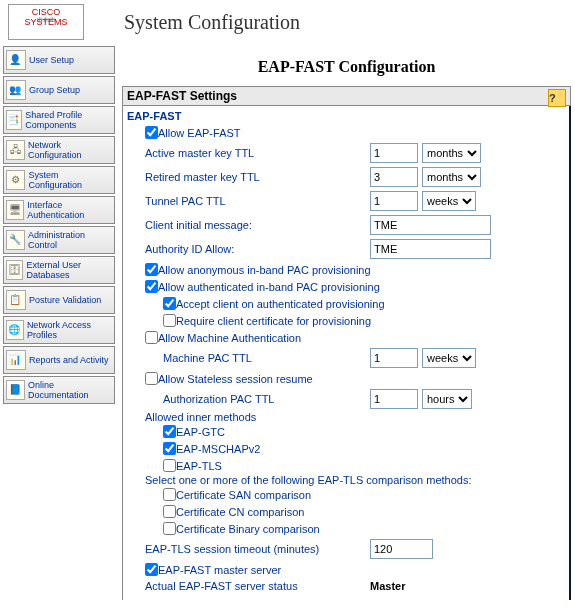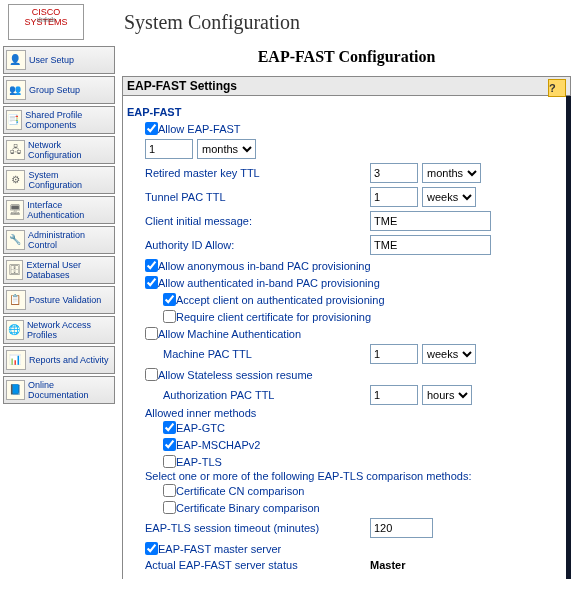--- a/index.html
+++ b/index.html
@@ -79,20 +79,21 @@
     border: 1px solid #aaa;
     background: #fffceb;
     text-align: center;
     font-size: 10px;
     line-height: 18px;
     color: #666;
   }
   .content {
     flex: 1;
     padding: 0 4px 0 4px;
+    margin-top: 10px;
   }
   .section-header {
     background: #e9e9e9;
     border: 1px solid #888;
     padding: 2px 4px;
     font-weight: bold;
     font-size: 12px;
     text-align: left;
     position: relative;
   }
@@ -105,22 +106,22 @@
     background: #ffd966;
     border: 1px solid #cc9900;
     font-weight: bold;
     font-size: 11px;
     line-height: 16px;
     color: #333;
     cursor: pointer;
   }
   .panel {
     border-left: 1px solid #888;
-    border-right: 5px solid #0f172a;
-    padding: 8px 4px 6px 4px;
+    border-right: 2px solid #0f172a;
+    padding: 2px 4px 6px 4px;
     color: #003399;
     font-size: 11px;
   }
   .panel-heading {
     font-weight: bold;
     color: #003399;
     margin: 2px 0;
   }
   .row {
     display: flex;
@@ -236,20 +237,21 @@
 
     <div class="panel">
       <div class="panel-heading">EAP-FAST</div>
 
       <div class="chk-row indent1">
         <input type="checkbox" checked="" style="">
         <span>Allow EAP-FAST</span>
       </div>
 
       <div class="row indent1">
+        <span class="lbl">Active master key TTL</span>
         <span class="ctrl">
           <input type="text" style="width: 40px;" value="1">
           <select><option>months</option></select>
         </span>
       </div>
 
       <div class="row indent1">
         <span class="lbl">Retired master key TTL</span>
         <span class="ctrl">
           <input type="text" style="width: 40px;" value="3">
@@ -337,20 +339,24 @@
       </div>
       <div class="chk-row indent2">
         <input type="checkbox" style="">
         <span>EAP-TLS</span>
       </div>
 
       <div class="indent1">Select one or more of the following EAP-TLS comparison methods:</div>
 
       <div class="chk-row indent2">
         <input type="checkbox" style="">
+        <span>Certificate SAN comparison</span>
+      </div>
+      <div class="chk-row indent2">
+        <input type="checkbox" style="">
         <span>Certificate CN comparison</span>
       </div>
       <div class="chk-row indent2">
         <input type="checkbox" style="">
         <span>Certificate Binary comparison</span>
       </div>
 
       <div class="row indent1">
         <span class="lbl">EAP-TLS session timeout (minutes)</span>
         <span class="ctrl">

